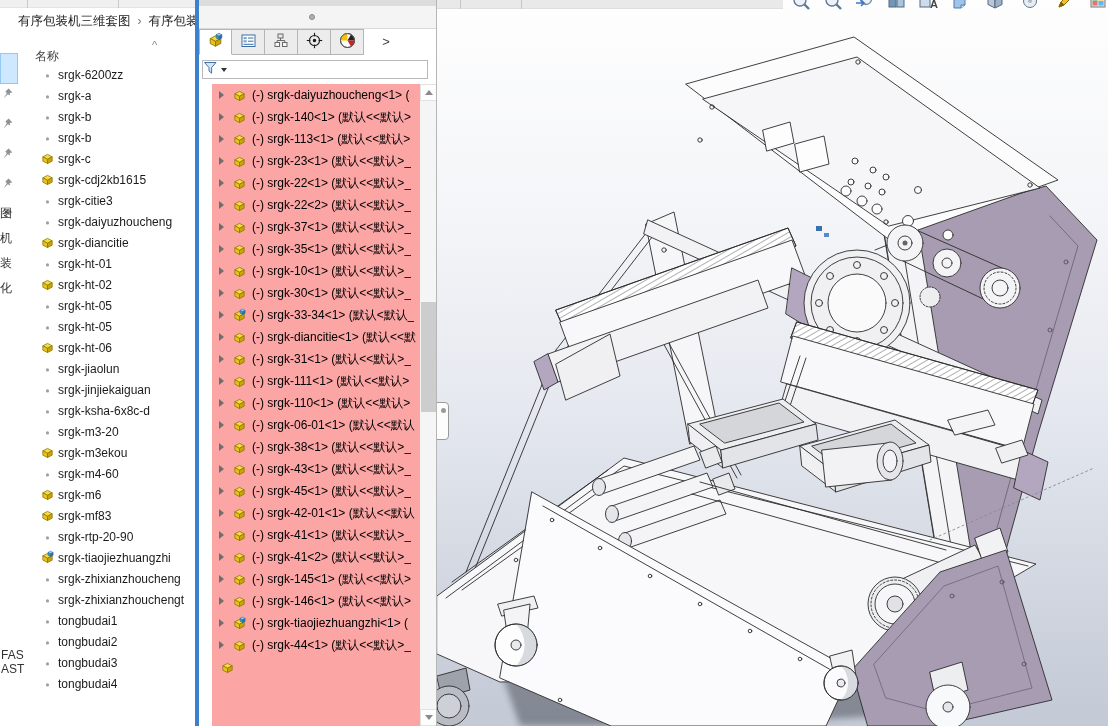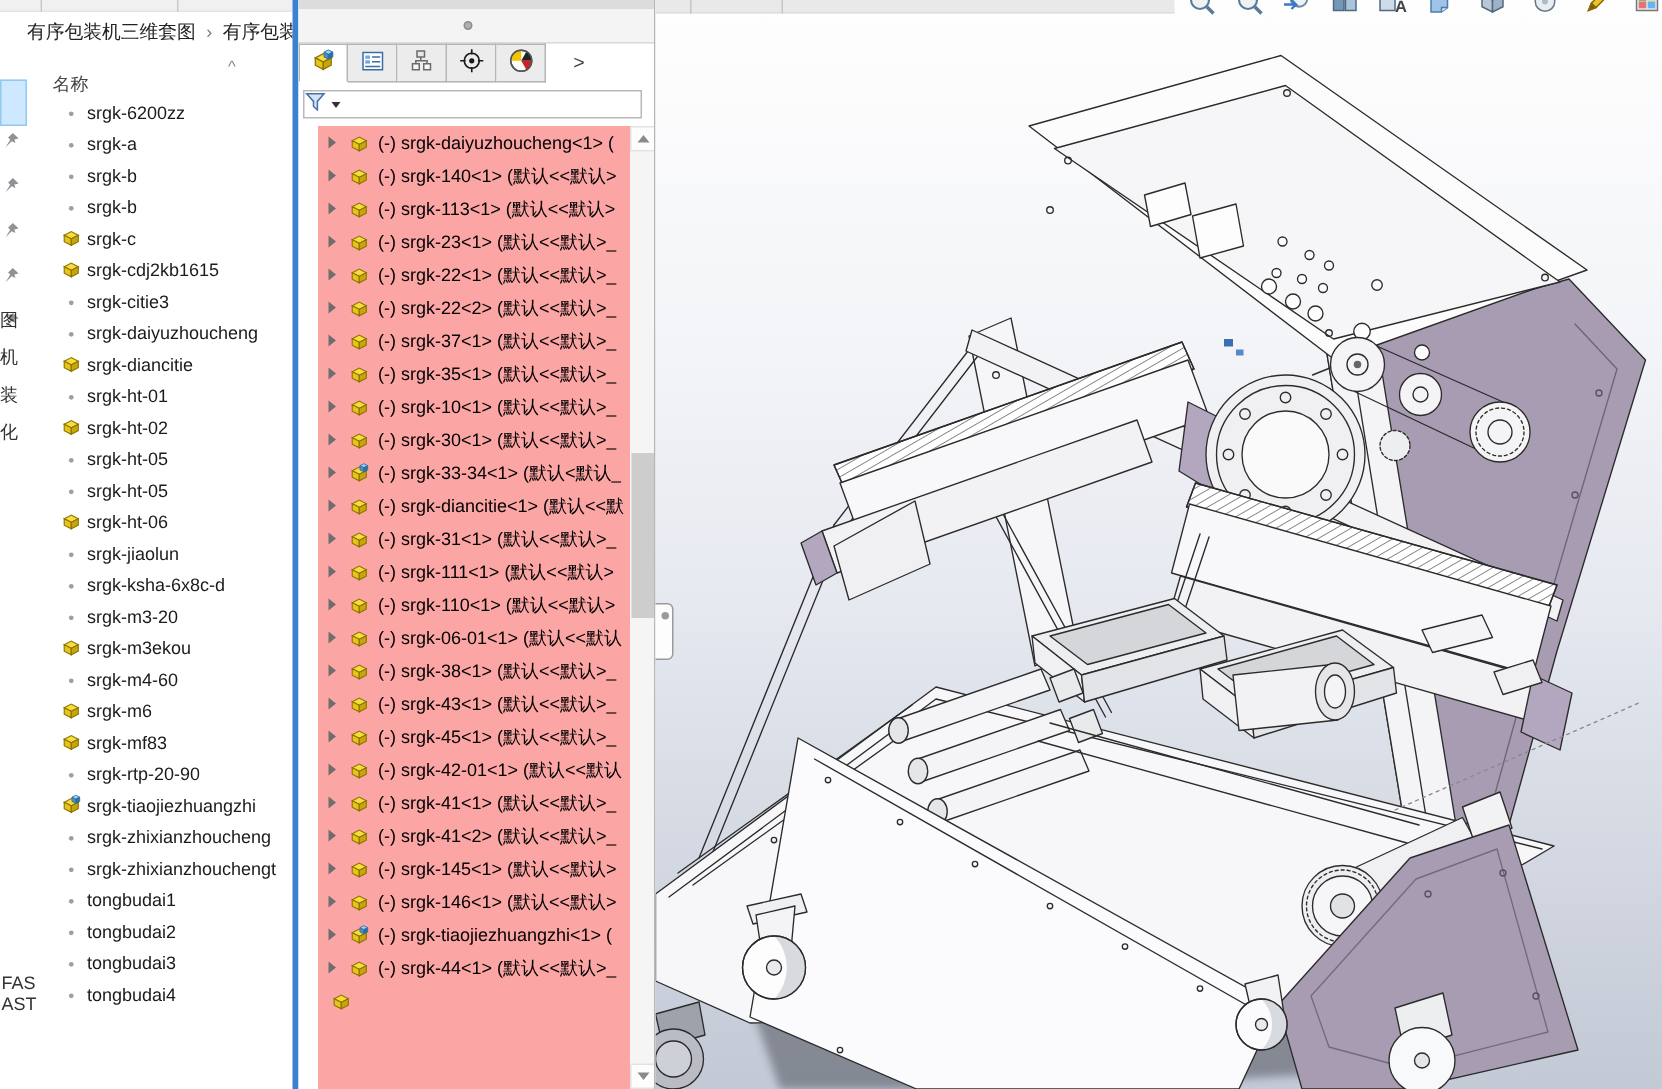--- a/index.html
+++ b/index.html
@@ -234,20 +234,28 @@
             </svg>
           </span>
           <span class="flabel">srgk-jiaolun</span>
         </div>
         <div class="frow">
           <span class="ficon">
             <svg width="15" height="15" viewBox="0 0 16 16">
               <circle cx="8" cy="9.5" r="1.7" fill="#9aa0a6"></circle>
             </svg>
           </span>
+          <span class="flabel">srgk-jinjiekaiguan</span>
+        </div>
+        <div class="frow">
+          <span class="ficon">
+            <svg width="15" height="15" viewBox="0 0 16 16">
+              <circle cx="8" cy="9.5" r="1.7" fill="#9aa0a6"></circle>
+            </svg>
+          </span>
           <span class="flabel">srgk-ksha-6x8c-d</span>
         </div>
         <div class="frow">
           <span class="ficon">
             <svg width="15" height="15" viewBox="0 0 16 16">
               <circle cx="8" cy="9.5" r="1.7" fill="#9aa0a6"></circle>
             </svg>
           </span>
           <span class="flabel">srgk-m3-20</span>
         </div>

